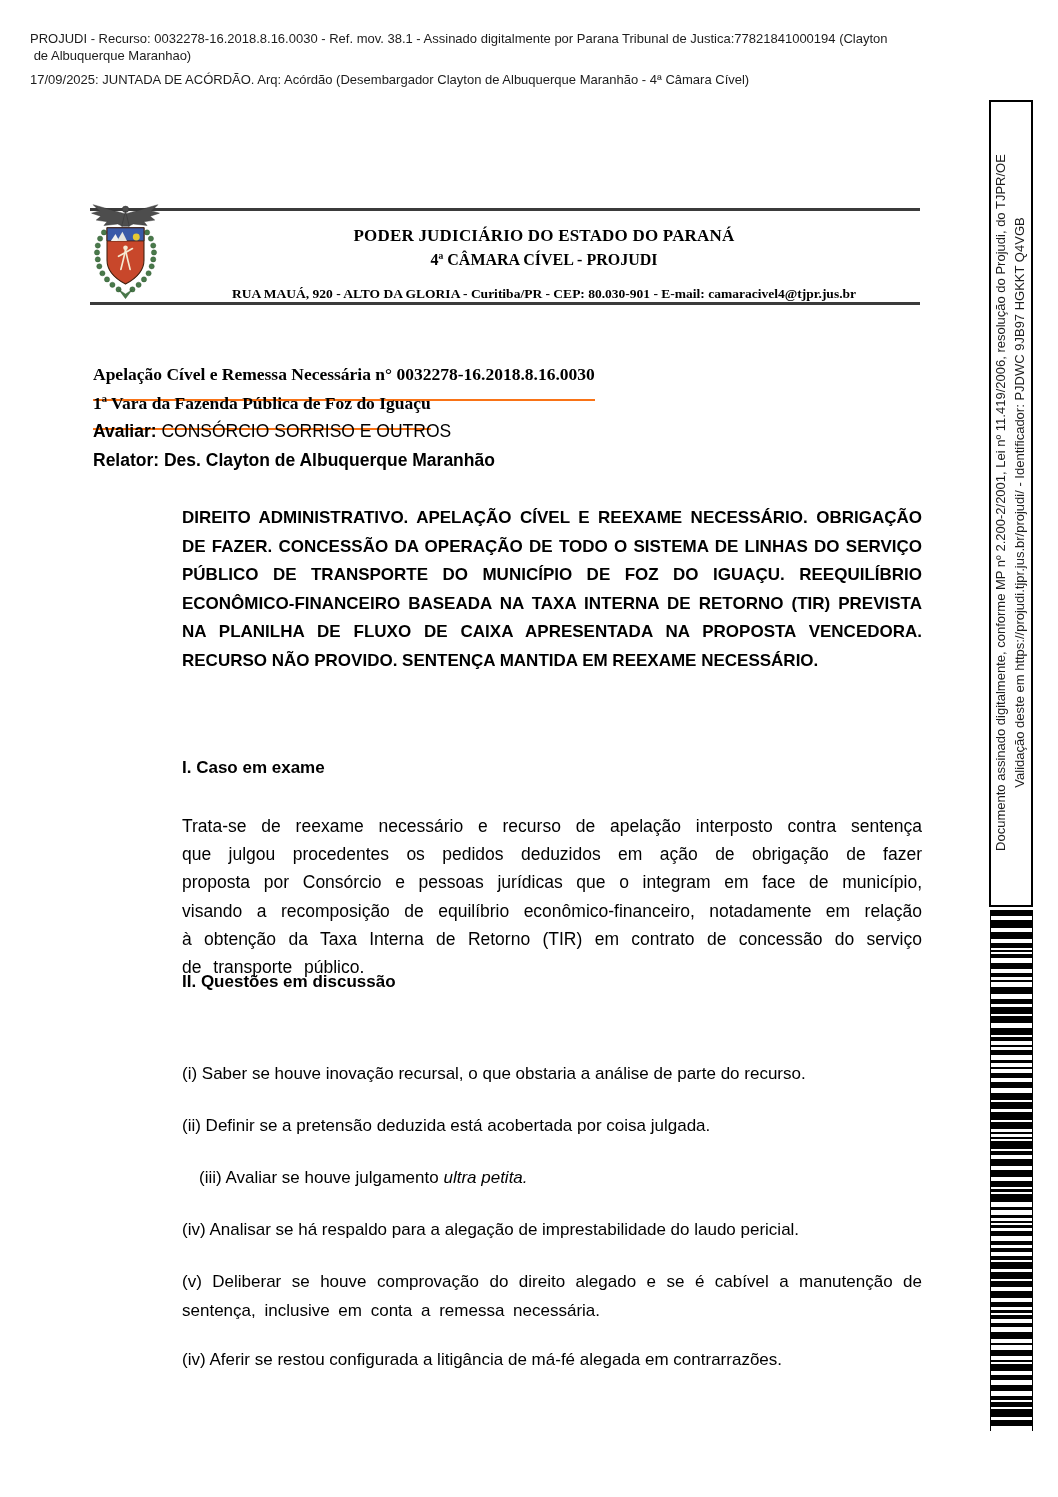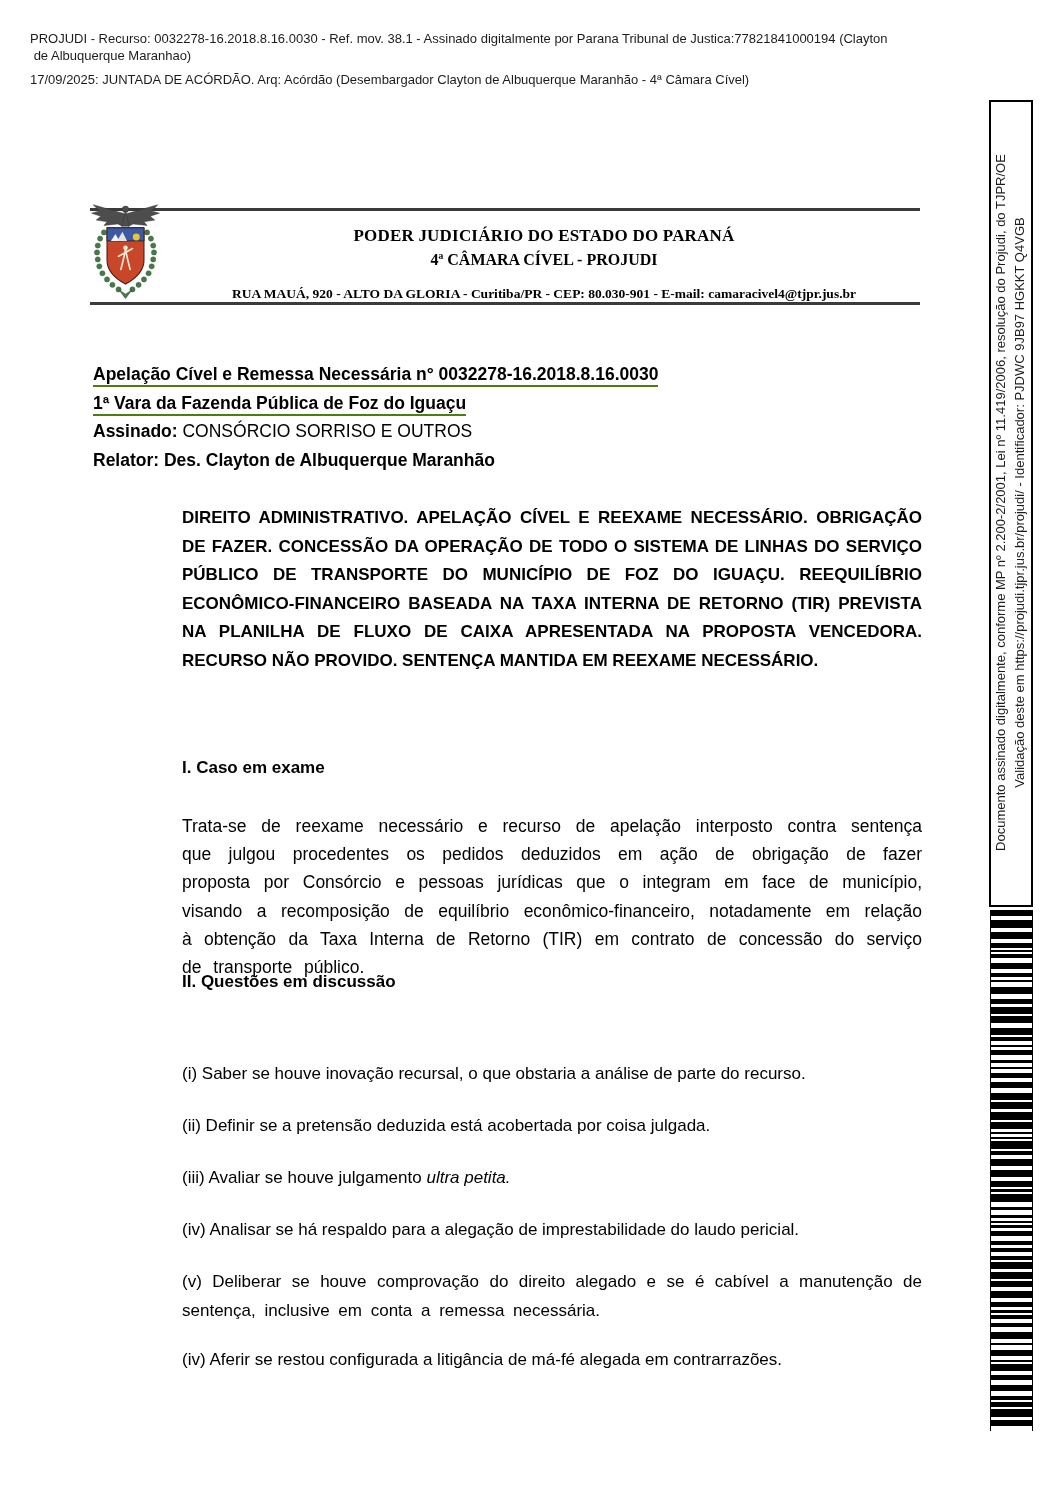--- a/index.html
+++ b/index.html
@@ -40,32 +40,32 @@
   .head-title { font-size:17px; letter-spacing:0.2px; }
   .head-sub   { font-size:16px; margin-top:5px; }
   .head-addr  { font-size:13.5px; margin-top:17px; }
   .logo { position:absolute; left:-3px; top:-3px; width:77px; height:102px; }
 
   
   .case-info { position:absolute; left:93px; top:360px; width:830px;
                font-size:17.5px; line-height:28.6px; }
   .case-info .row { margin:0; }
   .b { font-weight:bold; }
-  .u { border-bottom:2px solid #4d7c0f; padding-bottom:1px; }
+  .u { border-bottom:2px solid #f97316; padding-bottom:15px;font-family:Liberation Serif, serif; }
 
   
   .block { position:absolute; left:182px; width:740px; font-size:17px; }
   .ementa { top:504px; font-weight:bold; line-height:28.6px; text-align:justify; }
   .sec-h  { font-weight:bold; }
   .h1 { top:758px; }
   .p1 { top:812px; font-size:17.5px; line-height:28.2px; text-align:justify; word-spacing:7px; }
   .h2 { top:972px; }
   .q  { line-height:28.5px; }
   .q i { font-style:italic; }
-  .q0 { top:1060px; } .q1 { top:1112px; } .q2 { top:1164px; }
+  .q0 { top:1060px; } .q1 { top:1112px; } .q2 { top:1164px;margin-left:17px; }
   .q3 { top:1216px; } .q4 { top:1268px; text-align:justify; word-spacing:4px; } .q5 { top:1346px; }
 </style>
 </head>
 <body>
 
 <div class="stamp">
   <p>PROJUDI - Recurso: 0032278-16.2018.8.16.0030 - Ref. mov. 38.1 - Assinado digitalmente por Parana Tribunal de Justica:77821841000194 (Clayton</p>
   <p> de Albuquerque Maranhao)</p>
   <p class="l3">17/09/2025: JUNTADA DE ACÓRDÃO. Arq: Acórdão (Desembargador Clayton de Albuquerque Maranhão - 4ª Câmara Cível)</p>
 </div>
@@ -196,21 +196,21 @@
   <div class="head-text">
     <div class="head-title">PODER JUDICIÁRIO DO ESTADO DO PARANÁ</div>
     <div class="head-sub">4ª CÂMARA CÍVEL - PROJUDI</div>
     <div class="head-addr">RUA MAUÁ, 920 - ALTO DA GLORIA - Curitiba/PR - CEP: 80.030-901 - E-mail: camaracivel4@tjpr.jus.br</div>
   </div>
 </div>
 
 <div class="case-info">
   <p class="row b"><span class="u">Apelação Cível e Remessa Necessária n° 0032278-16.2018.8.16.0030</span></p>
   <p class="row b"><span class="u">1ª Vara da Fazenda Pública de Foz do Iguaçu</span></p>
-  <p class="row"><span class="b">Assinado:</span><span> CONSÓRCIO SORRISO E OUTROS</span></p>
+  <p class="row"><span class="b">Avaliar:</span><span> CONSÓRCIO SORRISO E OUTROS</span></p>
   <p class="row b">Relator: Des. Clayton de Albuquerque Maranhão</p>
 </div>
 
 <div class="block ementa">DIREITO ADMINISTRATIVO. APELAÇÃO CÍVEL E REEXAME NECESSÁRIO. OBRIGAÇÃO DE FAZER. CONCESSÃO DA OPERAÇÃO DE TODO O SISTEMA DE LINHAS DO SERVIÇO PÚBLICO DE TRANSPORTE DO MUNICÍPIO DE FOZ DO IGUAÇU. REEQUILÍBRIO ECONÔMICO-FINANCEIRO BASEADA NA TAXA INTERNA DE RETORNO (TIR) PREVISTA NA PLANILHA DE FLUXO DE CAIXA APRESENTADA NA PROPOSTA VENCEDORA. RECURSO NÃO PROVIDO. SENTENÇA MANTIDA EM REEXAME NECESSÁRIO.</div>
 
 <div class="block sec-h h1">I. Caso em exame</div>
 <div class="block p1">Trata-se de reexame necessário e recurso de apelação interposto contra sentença que julgou procedentes os pedidos deduzidos em ação de obrigação de fazer proposta por Consórcio e pessoas jurídicas que o integram em face de município, visando a recomposição de equilíbrio econômico-financeiro, notadamente em relação à obtenção da Taxa Interna de Retorno (TIR) em contrato de concessão do serviço de transporte público.</div>
 
 <div class="block sec-h h2">II. Questões em discussão</div>
 

